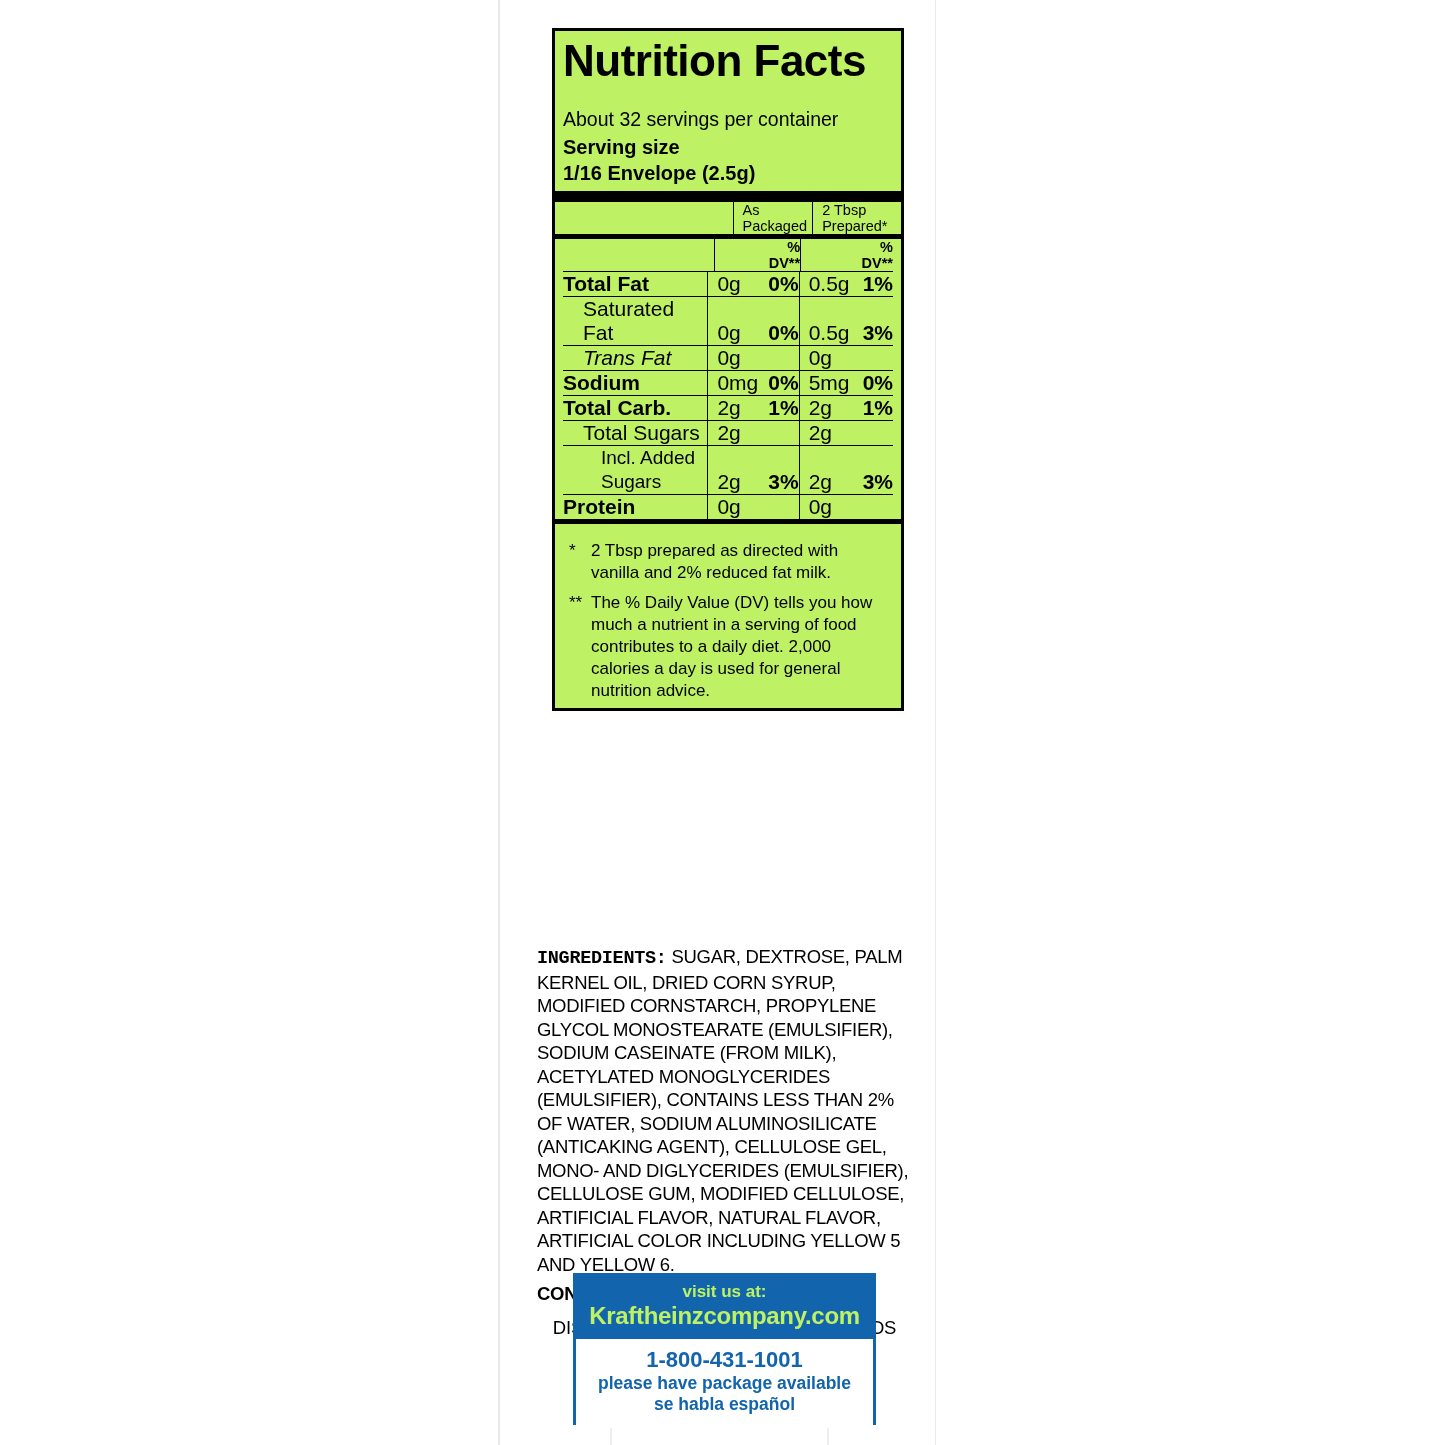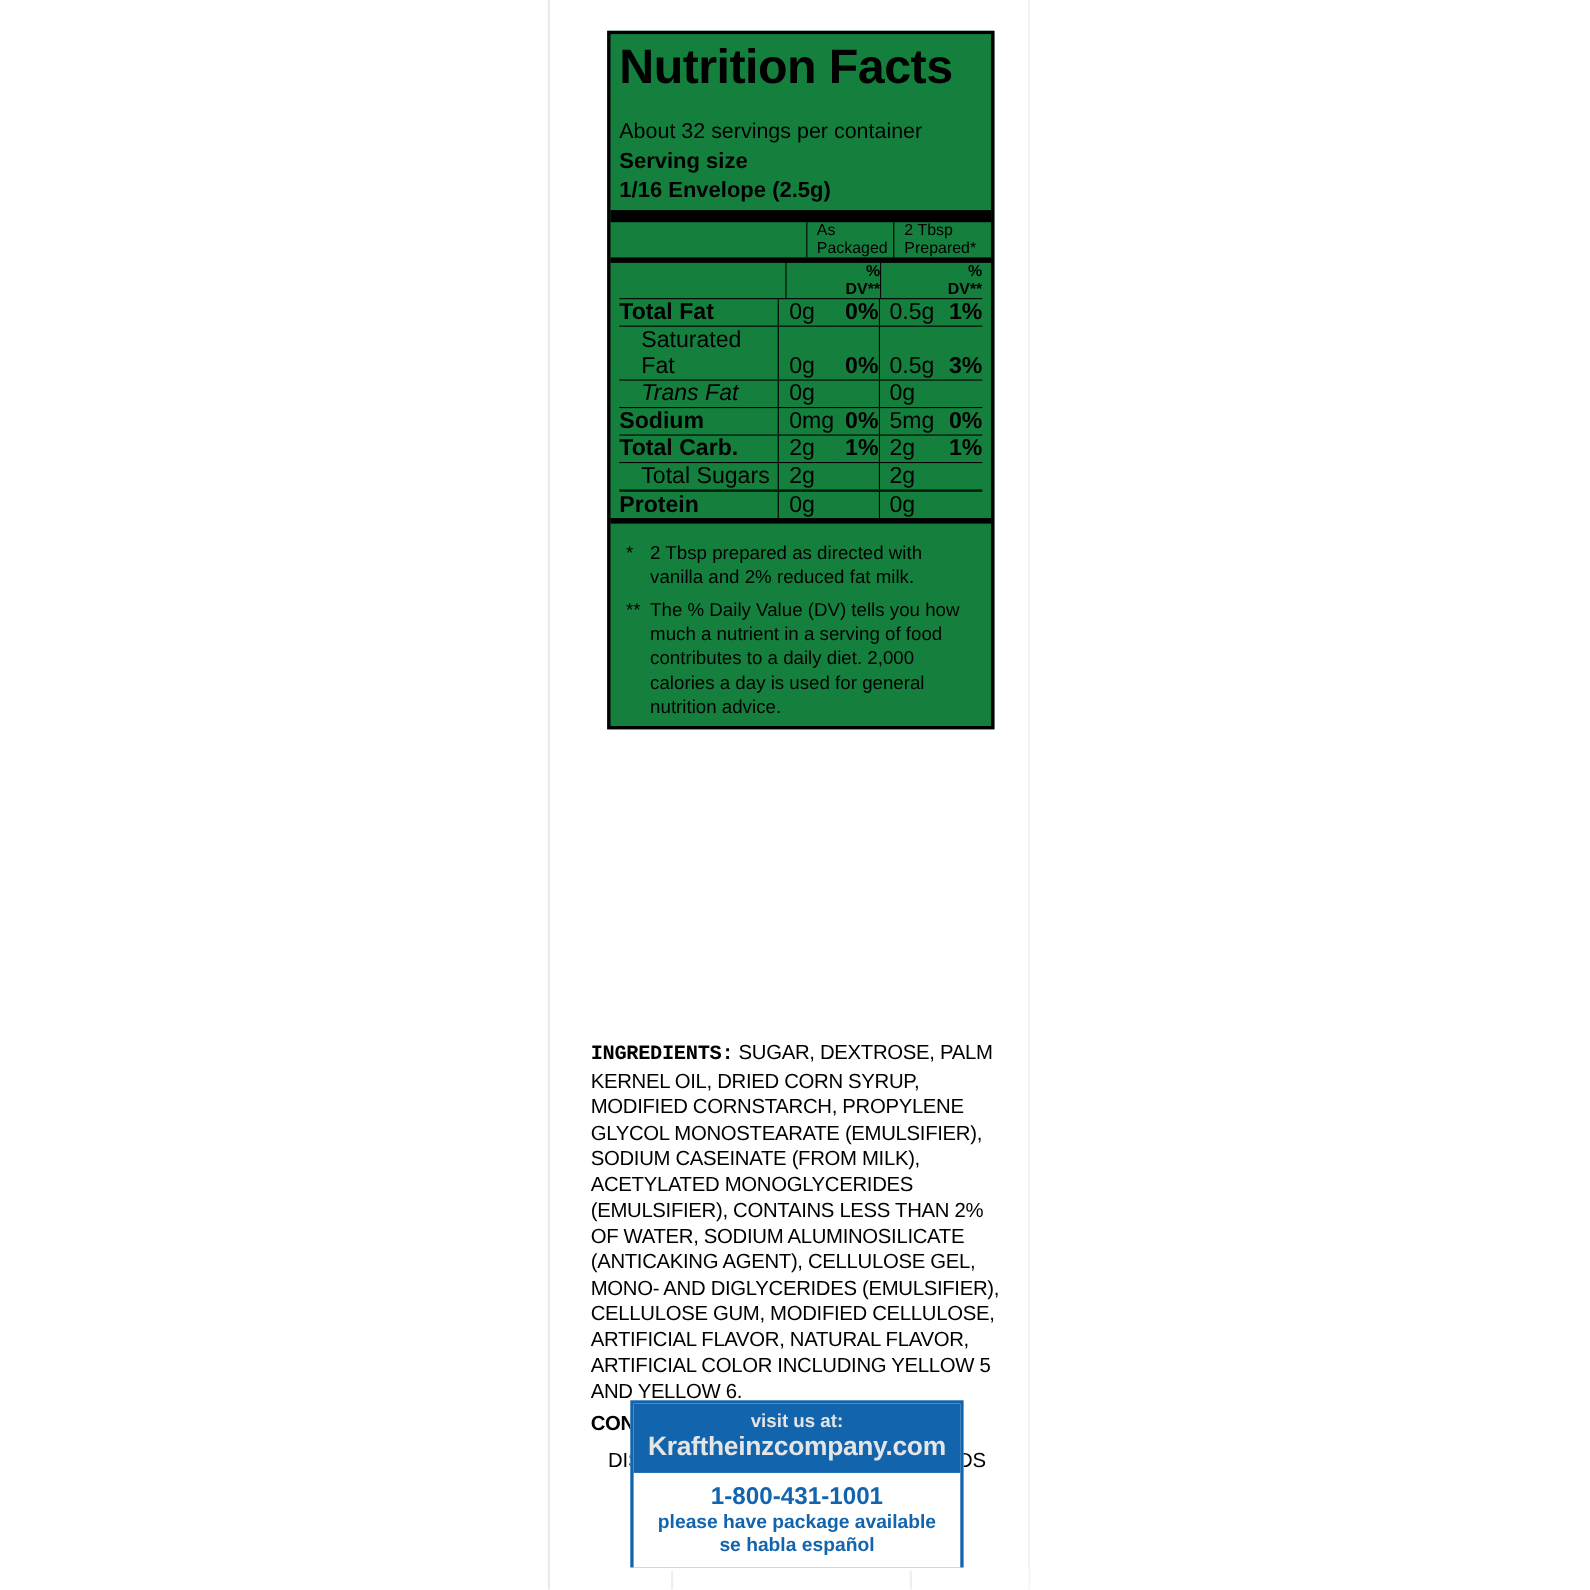--- a/index.html
+++ b/index.html
@@ -58,21 +58,21 @@
 
   
   .nf {
     position: absolute;
     left: 552px;
     top: 28px;
     width: 352px;
     border: 3px solid #000;
     box-sizing: border-box;
     padding: 0 8px 4px 8px;
-    background: #15803d;
+    background: #bef264;
   }
   .nf-title {
     font-family: "Liberation Sans", sans-serif;
     font-weight: bold;
     font-size: 44px;
     line-height: 52px;
     letter-spacing: -0.5px;
     margin-top: 4px;
   }
   .nf-servings {
@@ -203,21 +203,21 @@
     position: absolute;
     left: 573px;
     top: 1273px;
     width: 303px;
     background: #ffffff;
     border: 3px solid #1264ad;
     box-sizing: border-box;
   }
   .blue-top {
     background: #1264ad;
-    color: #e5e5e5;
+    color: #bef264;
     text-align: center;
     padding: 6px 0 9px 0;
   }
   .blue-visit {
     font-size: 17px;
     font-weight: bold;
     line-height: 20px;
   }
   .blue-url {
     font-size: 24px;
@@ -377,20 +377,27 @@
         <td class="col-a-dv"></td>
         <td class="col-b-val vline-b">2g</td>
         <td class="col-b-dv"></td>
       </tr>
       <tr>
             <td class="col-name" style="border-bottom:1.5px solid #000;"></td>
             <td colspan="2" class="vline-a" style="border-bottom:1.5px solid #000;"></td>
             <td colspan="2" class="vline-b" style="border-bottom:1.5px solid #000;"></td>
           </tr>
 
+      <tr class="nutr-row indent2">
+        <td class="col-name">Incl. Added Sugars</td>
+        <td class="col-a-val vline-a">2g</td>
+        <td class="col-a-dv">3%</td>
+        <td class="col-b-val vline-b">2g</td>
+        <td class="col-b-dv">3%</td>
+      </tr>
       <tr>
             <td class="col-name" style="border-bottom:1.5px solid #000;"></td>
             <td colspan="2" class="vline-a" style="border-bottom:1.5px solid #000;"></td>
             <td colspan="2" class="vline-b" style="border-bottom:1.5px solid #000;"></td>
           </tr>
 
       <tr class="nutr-row">
         <td class="col-name">Protein</td>
         <td class="col-a-val vline-a">0g</td>
         <td class="col-a-dv"></td>

